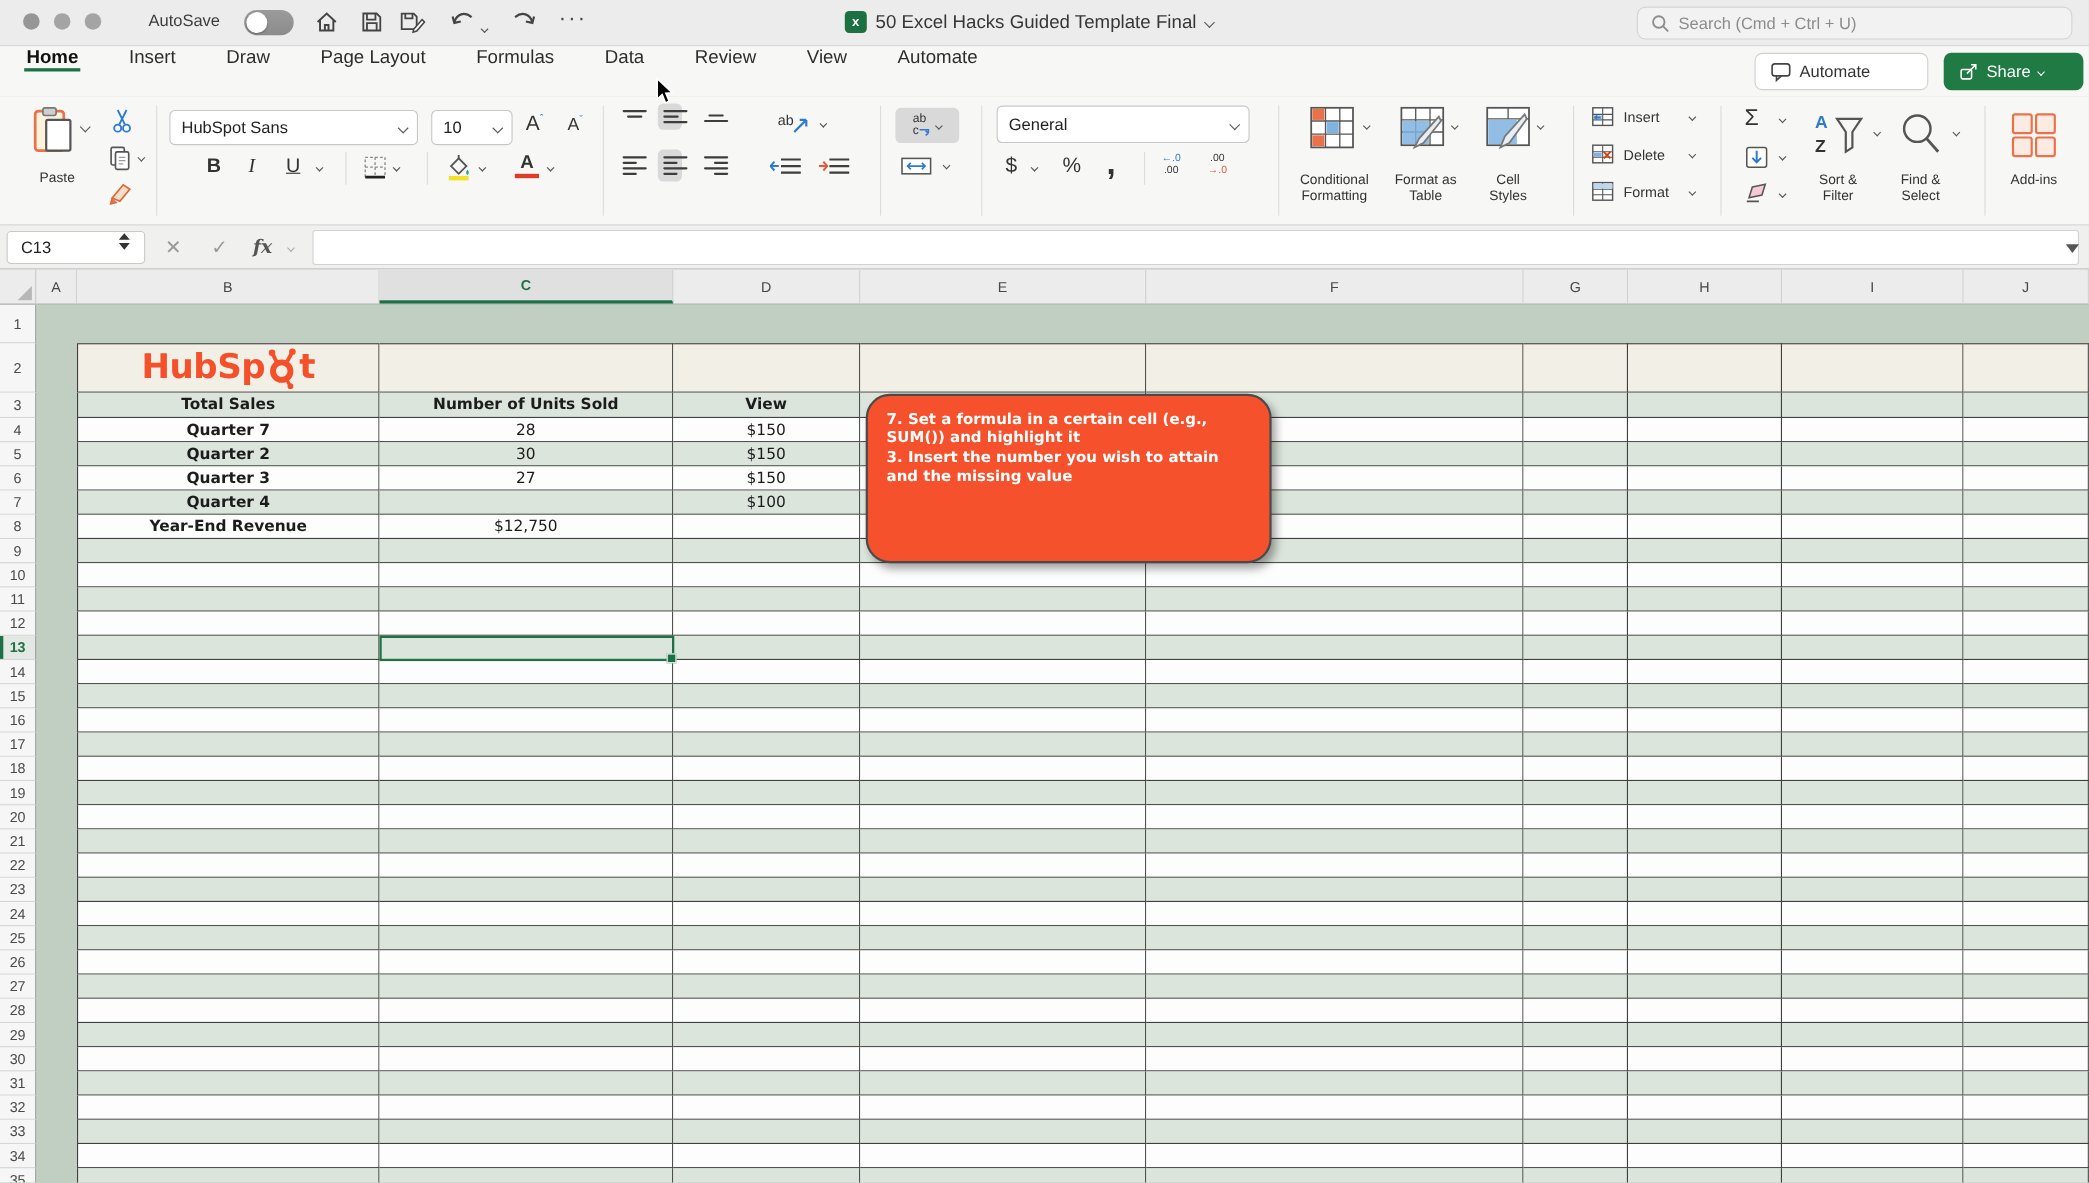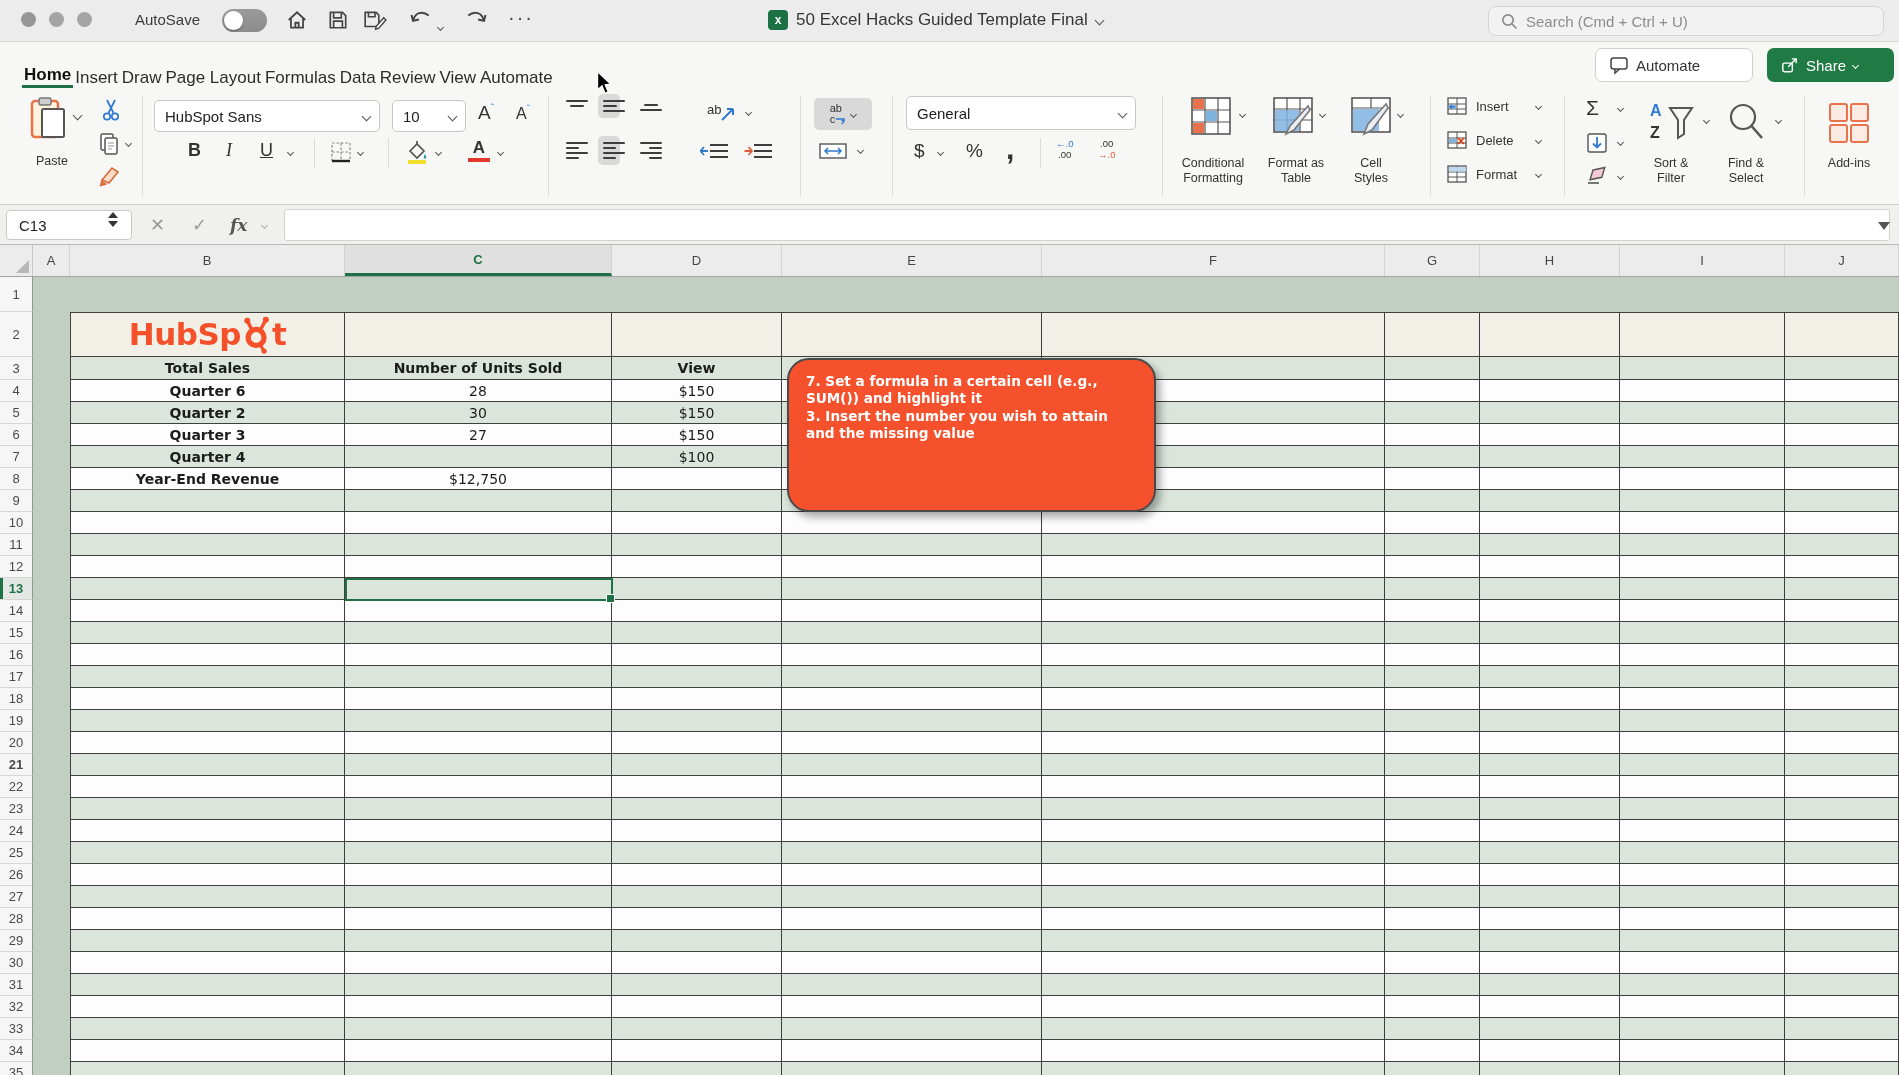--- a/index.html
+++ b/index.html
@@ -13,21 +13,21 @@
 .toggle .knob{position:absolute;left:2px;top:2px;width:19px;height:19px;border-radius:50%;background:#fff;box-shadow:0 1px 2px rgba(0,0,0,.3)}
 .tbico{position:absolute;top:9px}
 .tbico svg{display:block}
 .doc-title{position:absolute;left:768px;top:10px;display:flex;align-items:center;gap:8px}
 .doc-title .xlico{width:20px;height:20px;border-radius:4px;background:#1d7044;color:#fff;font-size:12px;font-weight:bold;display:flex;align-items:center;justify-content:center}
 .doc-title .t{font-size:17px;color:#363636}
 .search{position:absolute;left:1488px;top:6px;width:396px;height:30px;border:1px solid #d4d4d4;border-radius:8px;background:#f2f2f2;display:flex;align-items:center;padding-left:12px;gap:8px}
 .search .ph{font-size:15px;color:#8c8c8c}
 
 .tabrow{position:absolute;top:42px;left:0;width:1899px;height:46px;background:#f7f7f6}
-.tabs{position:absolute;left:22px;top:0;height:46px;display:flex;align-items:flex-end}
+.tabs{position:absolute;left:22px;top:0;height:46px;display:flex;gap:42px;align-items:flex-start}
 .tab{display:flex;align-items:center;font-size:17px;color:#2d2d2d;padding:0 2px;cursor:default}
 .tab.active{font-weight:bold;border-bottom:3.5px solid #1e7145;color:#111}
 .pillbtn{position:absolute;top:6px;height:34px;border-radius:7px;display:flex;align-items:center;gap:7px;font-size:15px;padding:0 13px}
 .comments{left:1595px;width:158px;background:#fff;border:1px solid #d0d0d0;color:#333}
 .share{left:1767px;width:127px;background:#1f7a44;color:#fff}
 
 .ribbon{position:absolute;top:88px;left:0;width:1899px;height:117px;background:#f7f7f6;border-bottom:1px solid #cfcfcf}
 .vdiv{position:absolute;top:8px;height:100px;width:1px;background:#dcdcdc}
 .vdivS{position:absolute;width:1px;background:#dcdcdc}
 .ddl{position:absolute;background:#fff;border:1px solid #c7c7c7;border-radius:5px;display:flex;align-items:center;font-size:15px;color:#222;padding:0 10px}
@@ -502,21 +502,21 @@
       <span class="cb">View</span>
     </div>
     <div class="cell pale" style="left: 782px; top: 80px; width: 260px; height: 23px;"></div>
     <div class="cell pale" style="left: 1042px; top: 80px; width: 343px; height: 23px;"></div>
     <div class="cell pale" style="left: 1385px; top: 80px; width: 95px; height: 23px;"></div>
     <div class="cell pale" style="left: 1480px; top: 80px; width: 140px; height: 23px;"></div>
     <div class="cell pale" style="left: 1620px; top: 80px; width: 165px; height: 23px;"></div>
     <div class="cell pale" style="left: 1785px; top: 80px; width: 114px; height: 23px;"></div>
     <div class="rowh" style="top: 103px; height: 22px;">4</div>
     <div class="cell colB whitec" style="left: 70px; top: 103px; width: 275px; height: 22px;">
-      <span class="cb">Quarter 6</span>
+      <span class="cb">Quarter 7</span>
     </div>
     <div class="cell whitec" style="left: 345px; top: 103px; width: 267px; height: 22px;">
       <span class="cv">28</span>
     </div>
     <div class="cell whitec" style="left: 612px; top: 103px; width: 170px; height: 22px;">
       <span class="cv">$150</span>
     </div>
     <div class="cell whitec" style="left: 782px; top: 103px; width: 260px; height: 22px;"></div>
     <div class="cell whitec" style="left: 1042px; top: 103px; width: 343px; height: 22px;"></div>
     <div class="cell whitec" style="left: 1385px; top: 103px; width: 95px; height: 22px;"></div>
@@ -696,21 +696,21 @@
     <div class="rowh" style="top: 455px; height: 22px;">20</div>
     <div class="cell colB whitec" style="left: 70px; top: 455px; width: 275px; height: 22px;"></div>
     <div class="cell whitec" style="left: 345px; top: 455px; width: 267px; height: 22px;"></div>
     <div class="cell whitec" style="left: 612px; top: 455px; width: 170px; height: 22px;"></div>
     <div class="cell whitec" style="left: 782px; top: 455px; width: 260px; height: 22px;"></div>
     <div class="cell whitec" style="left: 1042px; top: 455px; width: 343px; height: 22px;"></div>
     <div class="cell whitec" style="left: 1385px; top: 455px; width: 95px; height: 22px;"></div>
     <div class="cell whitec" style="left: 1480px; top: 455px; width: 140px; height: 22px;"></div>
     <div class="cell whitec" style="left: 1620px; top: 455px; width: 165px; height: 22px;"></div>
     <div class="cell whitec" style="left: 1785px; top: 455px; width: 114px; height: 22px;"></div>
-    <div class="rowh" style="top: 477px; height: 22px; font-weight: bold;">21</div>
+    <div class="rowh" style="top: 477px; height: 22px;">21</div>
     <div class="cell colB pale" style="left: 70px; top: 477px; width: 275px; height: 22px;"></div>
     <div class="cell pale" style="left: 345px; top: 477px; width: 267px; height: 22px;"></div>
     <div class="cell pale" style="left: 612px; top: 477px; width: 170px; height: 22px;"></div>
     <div class="cell pale" style="left: 782px; top: 477px; width: 260px; height: 22px;"></div>
     <div class="cell pale" style="left: 1042px; top: 477px; width: 343px; height: 22px;"></div>
     <div class="cell pale" style="left: 1385px; top: 477px; width: 95px; height: 22px;"></div>
     <div class="cell pale" style="left: 1480px; top: 477px; width: 140px; height: 22px;"></div>
     <div class="cell pale" style="left: 1620px; top: 477px; width: 165px; height: 22px;"></div>
     <div class="cell pale" style="left: 1785px; top: 477px; width: 114px; height: 22px;"></div>
     <div class="rowh" style="top: 499px; height: 22px;">22</div>

